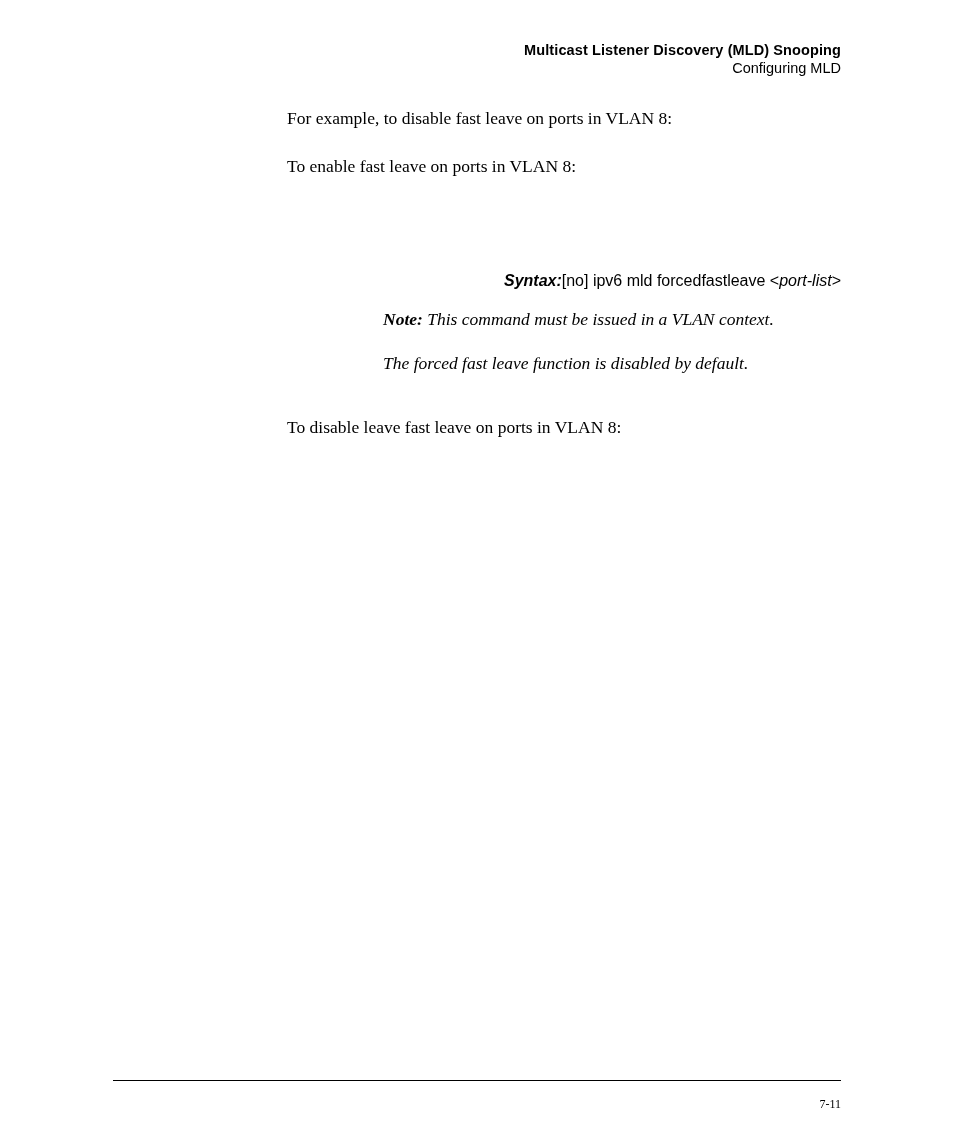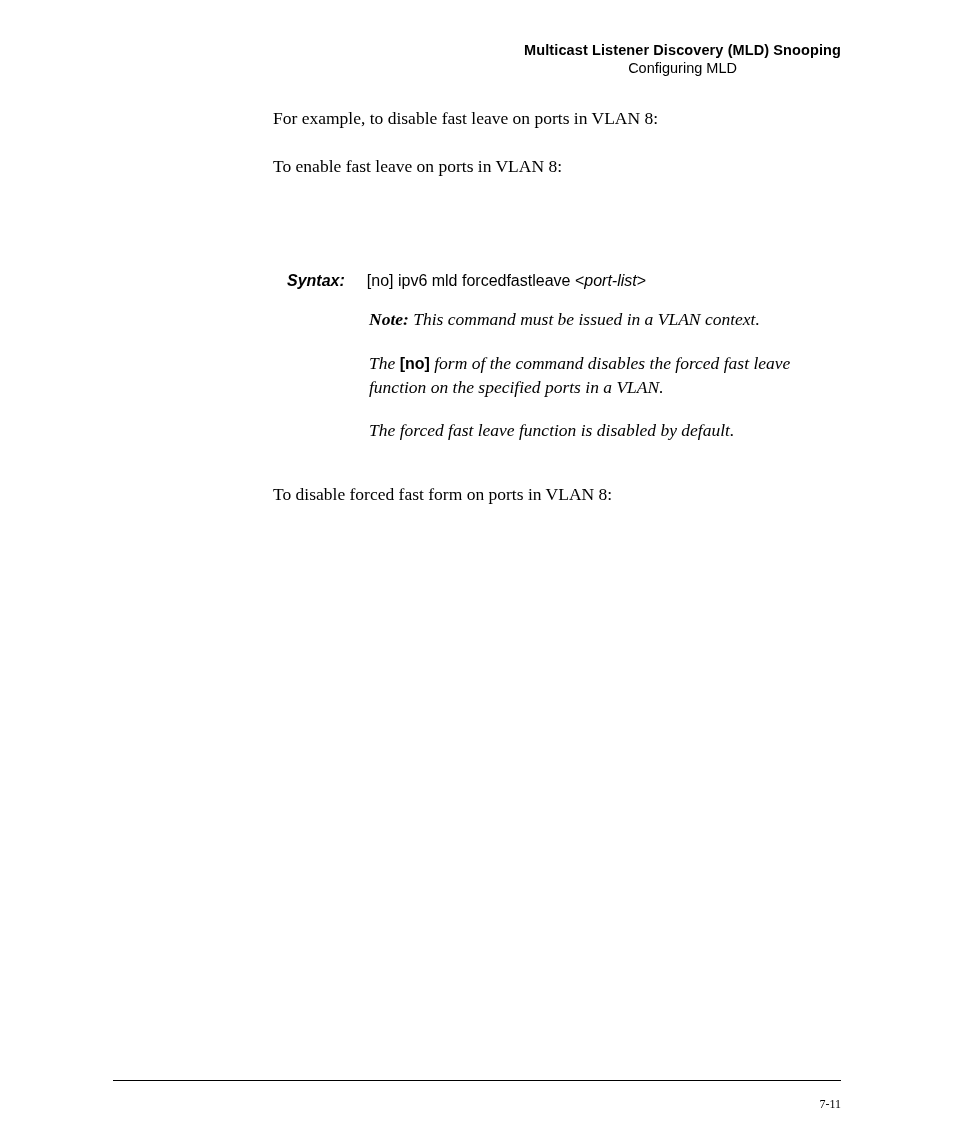--- a/index.html
+++ b/index.html
@@ -1,25 +1,25 @@
 <!DOCTYPE html>
 <html><head>
   <meta charset="utf-8">
   <style>
     * { margin: 0; padding: 0; box-sizing: border-box; }
     html, body { width: 954px; height: 1145px; background: #fff; font-family: "Times New Roman", Georgia, serif; color: #000; }
     .page { position: relative; width: 954px; height: 1145px; }
     .hdr { position: absolute; top: 42px; right: 113px; text-align: right; }
     .hdr .line1 { font-family: Arial, Helvetica, sans-serif; font-weight: 700; font-size: 14.5px; letter-spacing: 0.1px; }
-    .hdr .line2 { font-family: Arial, Helvetica, sans-serif; font-weight: 400; font-size: 14.5px; margin-top: 2px; text-align: center; }
-    .body-col { position: absolute; left: 273px; right: 113px; top: 107px; }
+    .hdr .line2 { font-family: Arial, Helvetica, sans-serif; font-weight: 400; font-size: 14.5px; margin-top: 2px; }
+    .body-col { position: absolute; left: 287px; right: 113px; top: 107px; }
     .para { font-family: "Century Schoolbook", "Times New Roman", serif; font-size: 17.5px; line-height: 1.35; margin-bottom: 24px; }
     .gap-lg { height: 70px; }
     .h2 { font-family: "Century Schoolbook", "Times New Roman", serif; font-weight: 400; font-size: 28px; margin-top: 0; margin-bottom: 28px; }
-    .syntax-row { display: flex; align-items: baseline; gap: 22px; margin-left: 14px; margin-bottom: 18px; }
+    .syntax-row { display: flex; align-items: baseline; gap: 0; margin-left: 14px; margin-bottom: 18px; justify-content: flex-end; }
     .syntax-label { font-family: Arial, Helvetica, sans-serif; font-weight: 700; font-style: italic; font-size: 16px; }
     .syntax-cmd { font-family: Arial, Helvetica, sans-serif; font-weight: 400; font-size: 16px; }
     .syntax-cmd .arg { font-style: italic; margin-top: 39px; }
     .syntax-cmd .lt, .syntax-cmd .gt { font-style: normal; }
     .desc-block { margin-left: 96px; font-family: "Century Schoolbook", "Times New Roman", serif; font-size: 17.5px; font-style: italic; line-height: 1.35; }
     .desc-block p { margin-bottom: 20px; }
     .desc-block .note-label { font-weight: 700; }
     .desc-block .no-bold { font-family: Arial, Helvetica, sans-serif; font-weight: 700; font-style: normal; font-size: 16px; }
     .footer-rule { position: absolute; left: 113px; right: 113px; bottom: 64px; border-top: 1px solid #000; height: 0; }
     .page-num { position: absolute; right: 113px; bottom: 33px; font-family: "Century Schoolbook", "Times New Roman", serif; font-size: 12px; }
@@ -47,27 +47,24 @@
       <span class="syntax-label">Syntax:</span>
       <span class="syntax-cmd">
         <span>[no] ipv6 mld forcedfastleave </span><span class="lt">&lt;</span><span class="arg">port-list</span><span class="gt">&gt;</span>
       </span>
     </div>
 
     <div class="desc-block">
       <p>
         <span class="note-label">Note:</span><span> This command must be issued in a VLAN context.</span>
       </p>
-      <p>
-        <span>The </span><span class="no-bold">[no]</span><span> form of the command disables the forced fast leave function on the specified ports in a VLAN.</span>
-      </p>
       <p>The forced fast leave function is disabled by default.</p>
     </div>
 
 
-    <p class="para" style="margin-top:40px;">To disable forced fast form on ports in VLAN 8:</p>
+    <p class="para" style="margin-top:40px;">To disable leave fast leave on ports in VLAN 8:</p>
 
   </div>
 
   <div class="footer-rule"></div>
   <div class="page-num">7-11</div>
 
 </div>
 
 </body></html>

